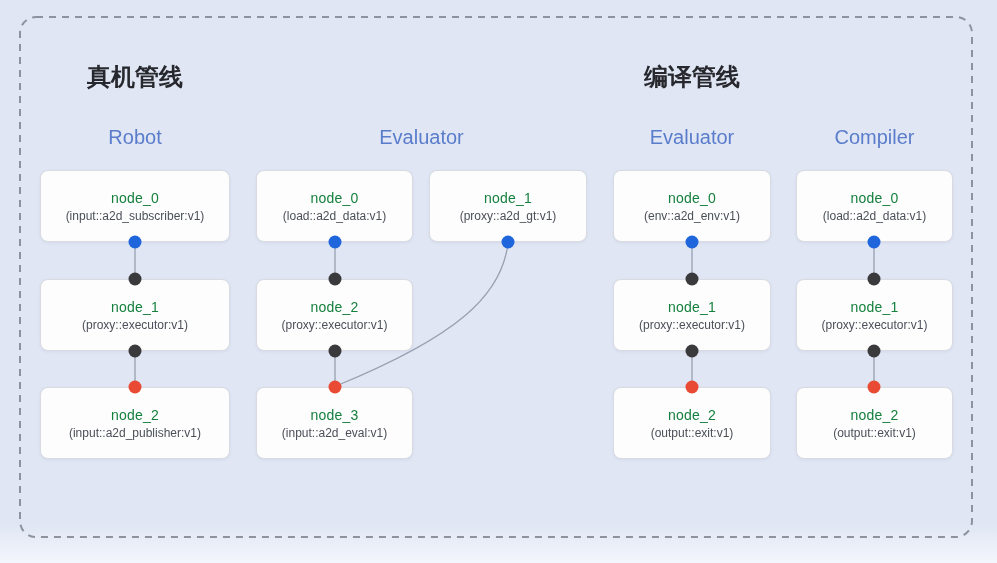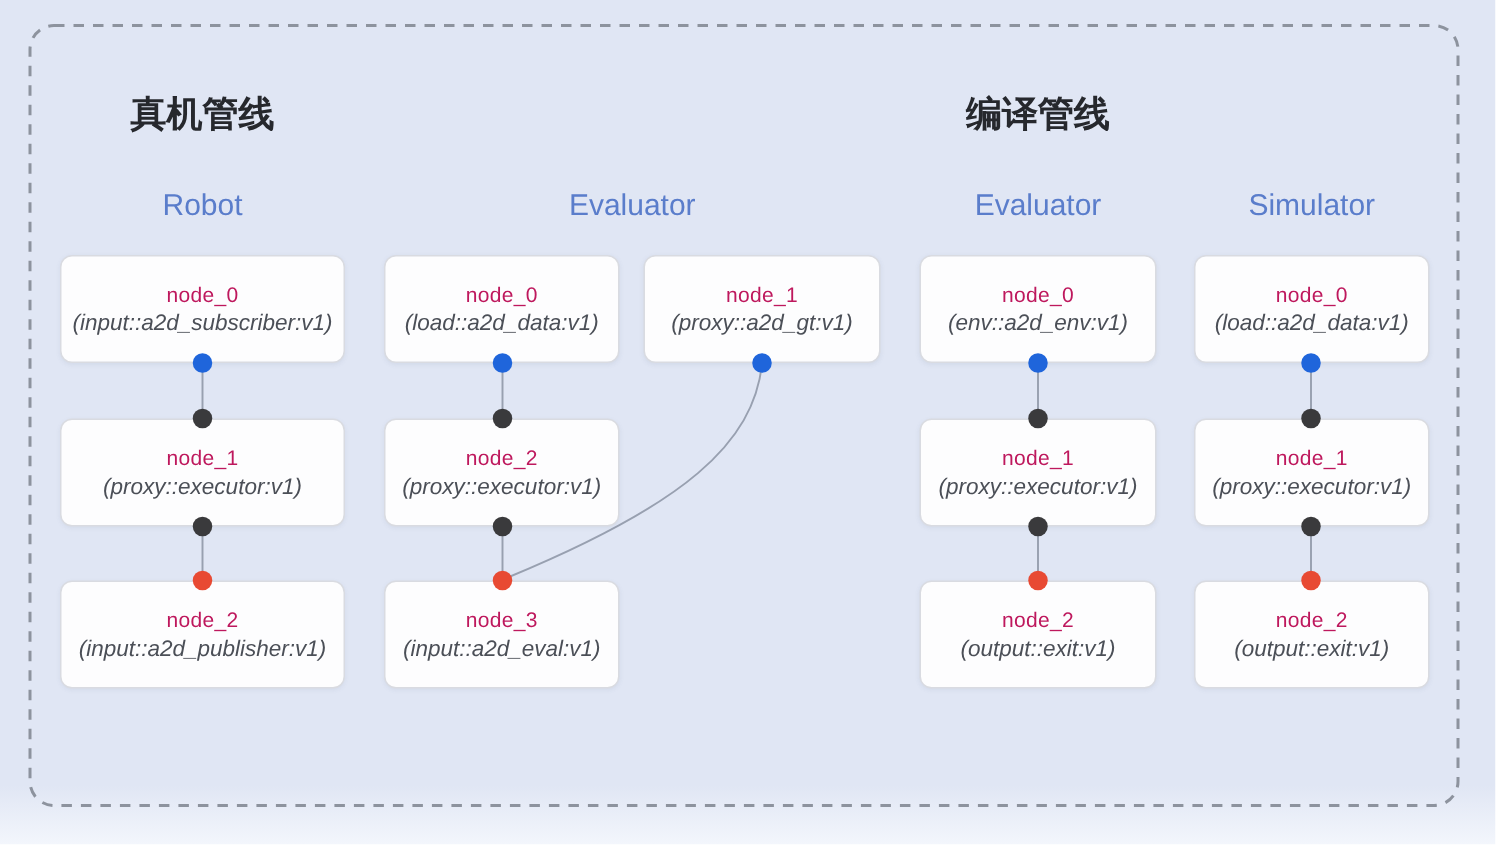--- a/index.html
+++ b/index.html
@@ -15,22 +15,22 @@
   .layer-dots{z-index:3;}
   .node-box{
     position:absolute;z-index:2;
     background:#fdfdfe;
     border:1px solid #d9dbe1;
     border-radius:8px;
     box-shadow:0 1px 3px rgba(100,115,150,0.10);
     display:flex;flex-direction:column;align-items:center;justify-content:center;
     gap:3px;box-sizing:border-box;
   }
-  .node-title{font-size:14px;color:#be185d;letter-spacing:.2px;}
-  .node-subtitle{font-size:15px;color:#4b4f57;white-space:nowrap;font-style:italic;}
+  .node-title{font-size:14px;color:#15803d;letter-spacing:.2px;}
+  .node-subtitle{font-size:12px;color:#4b4f57;white-space:nowrap;}
   .col-header{position:absolute;text-align:center;z-index:2;}
   .zh-title{font-size:24px;font-weight:700;color:#26282d;line-height:26px;}
   .en-title{position:absolute;text-align:center;z-index:2;font-size:20px;color:#5a7dcb;line-height:26px;}
 </style>
 </head>
 <body>
 
 <div class="stage">
 
   <svg class="layer layer-edges" width="997" height="563" viewBox="0 0 997 563">
@@ -49,21 +49,21 @@
   </svg>
 
   <div class="col-header zh-title" style="left:40px;top:64px;width:190px;">真机管线</div>
   <div class="en-title" style="left:40px;top:124px;width:190px;">Robot</div>
 
   <div class="en-title" style="left:256px;top:124px;width:331px;">Evaluator</div>
 
   <div class="col-header zh-title" style="left:613px;top:64px;width:158px;">编译管线</div>
   <div class="en-title" style="left:613px;top:124px;width:158px;">Evaluator</div>
 
-  <div class="en-title" style="left:796px;top:124px;width:157px;">Simulator</div>
+  <div class="en-title" style="left:796px;top:124px;width:157px;">Compiler</div>
 
   <div class="node-box" style="left:40px;top:170px;width:190px;height:72px;">
     <span class="node-title">node_0</span>
     <span class="node-subtitle">(input::a2d_subscriber:v1)</span>
   </div>
   <div class="node-box" style="left:40px;top:279px;width:190px;height:72px;">
     <span class="node-title">node_1</span>
     <span class="node-subtitle">(proxy::executor:v1)</span>
   </div>
   <div class="node-box" style="left:40px;top:387px;width:190px;height:72px;">

